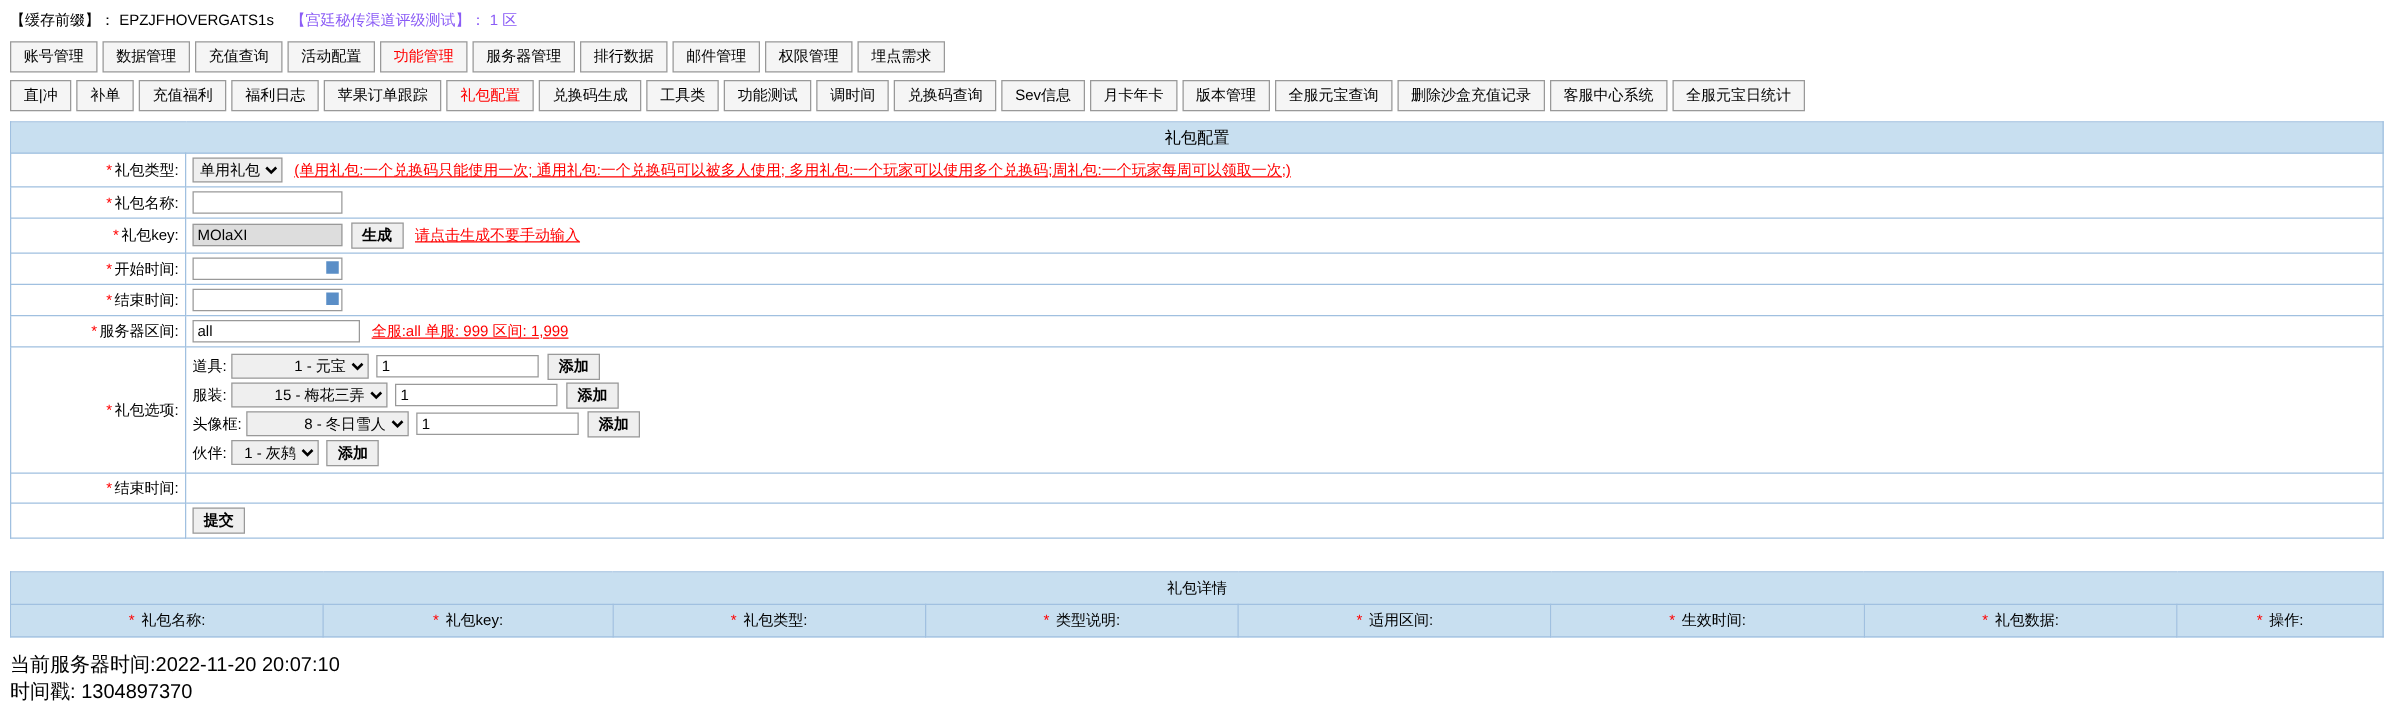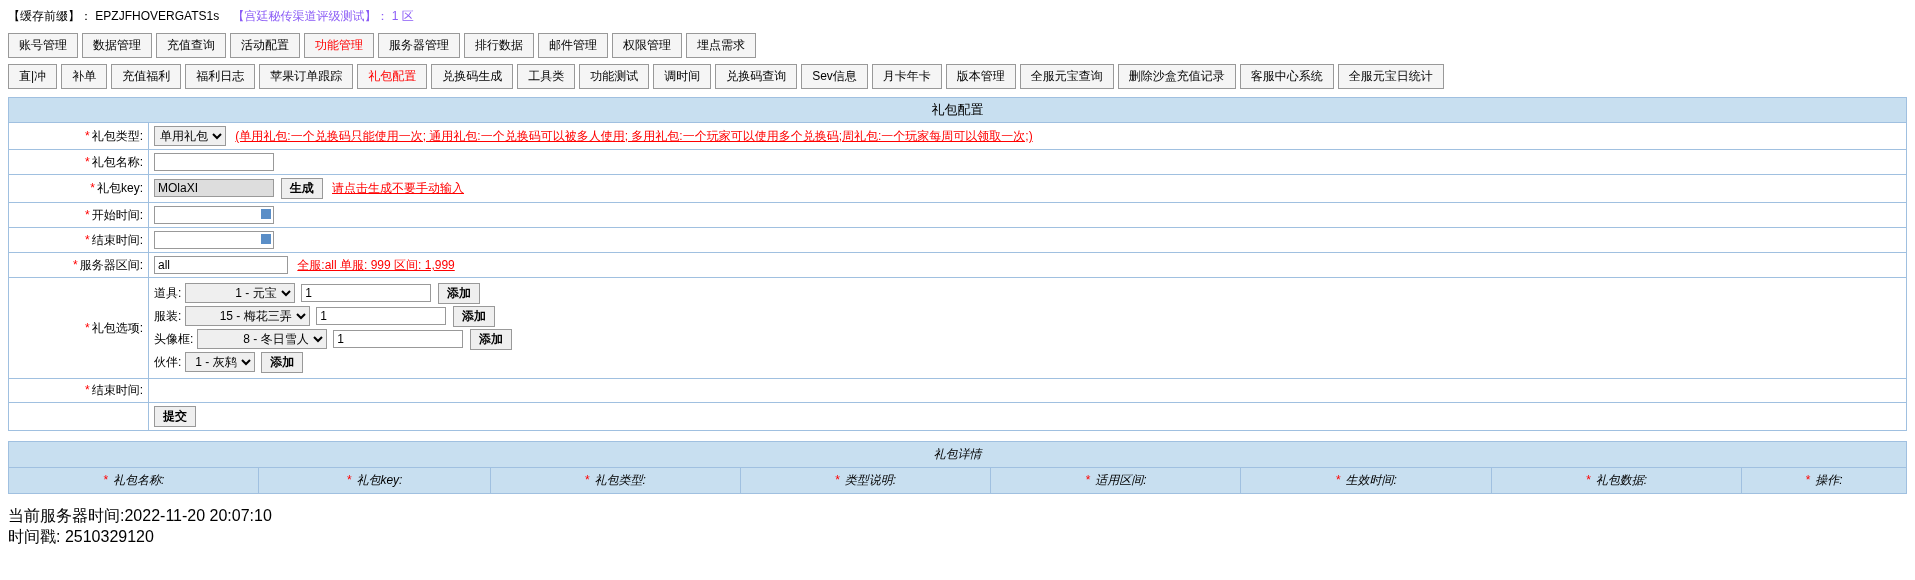--- a/index.html
+++ b/index.html
@@ -15,21 +15,21 @@
 .label-cell { width: 140px; text-align: right; background: #fff; padding-right: 8px; }
 .star { color: #f00; margin-right: 2px; }
 .red-hint { color: #f00; margin-left: 6px; text-decoration: underline; }
 input[type=text] { border: 1px solid #999; padding: 1px 3px; font-size: 12px; }
 select { border: 1px solid #999; font-size: 12px; padding: 1px; text-align: right; }
 button { border: 1px solid #999; background: #efefef; padding: 1px 8px; cursor: pointer; font-size: 12px; font-weight: bold; }
 .readonly-input { background: #ddd; }
 .date-input-wrap { position: relative; display: inline-block; }
 .date-icon { position: absolute; right: 3px; top: 3px; width: 10px; height: 10px; background: #5a8ec7; }
 .option-row { margin: 2px 0; }
-.detail-table { width: 100%; border-collapse: collapse; margin-top: 10px; border: 1px solid #a0c0e0; font-style: italic; }
+.detail-table { width: 100%; border-collapse: collapse; margin-top: 26px; border: 1px solid #a0c0e0; }
 .detail-table th { border: 1px solid #a0c0e0; background: #c8dff0; padding: 4px; font-weight: normal; }
 .detail-table .header-row th { background: #c8dff0; }
 .footer-info { margin-top: 12px; font-size: 16px; }
 </style>
 </head>
 <body>
 
 <div class="header-line">
   <span>【缓存前缀】：</span>
   <span>EPZJFHOVERGATS1s</span>
@@ -132,14 +132,14 @@
         <th><span class="star">*</span> 适用区间:</th>
         <th><span class="star">*</span> 生效时间:</th>
         <th><span class="star">*</span> 礼包数据:</th>
         <th><span class="star">*</span> 操作:</th>
       </tr>
 </tbody>
   </table>
 
 <div class="footer-info">
   <div><span>当前服务器时间:</span><span>2022-11-20 20:07:10</span></div>
-  <div><span>时间戳:</span> <span>2510329120</span></div>
+  <div><span>时间戳:</span> <span>1304897370</span></div>
 </div>
 
 </body></html>

